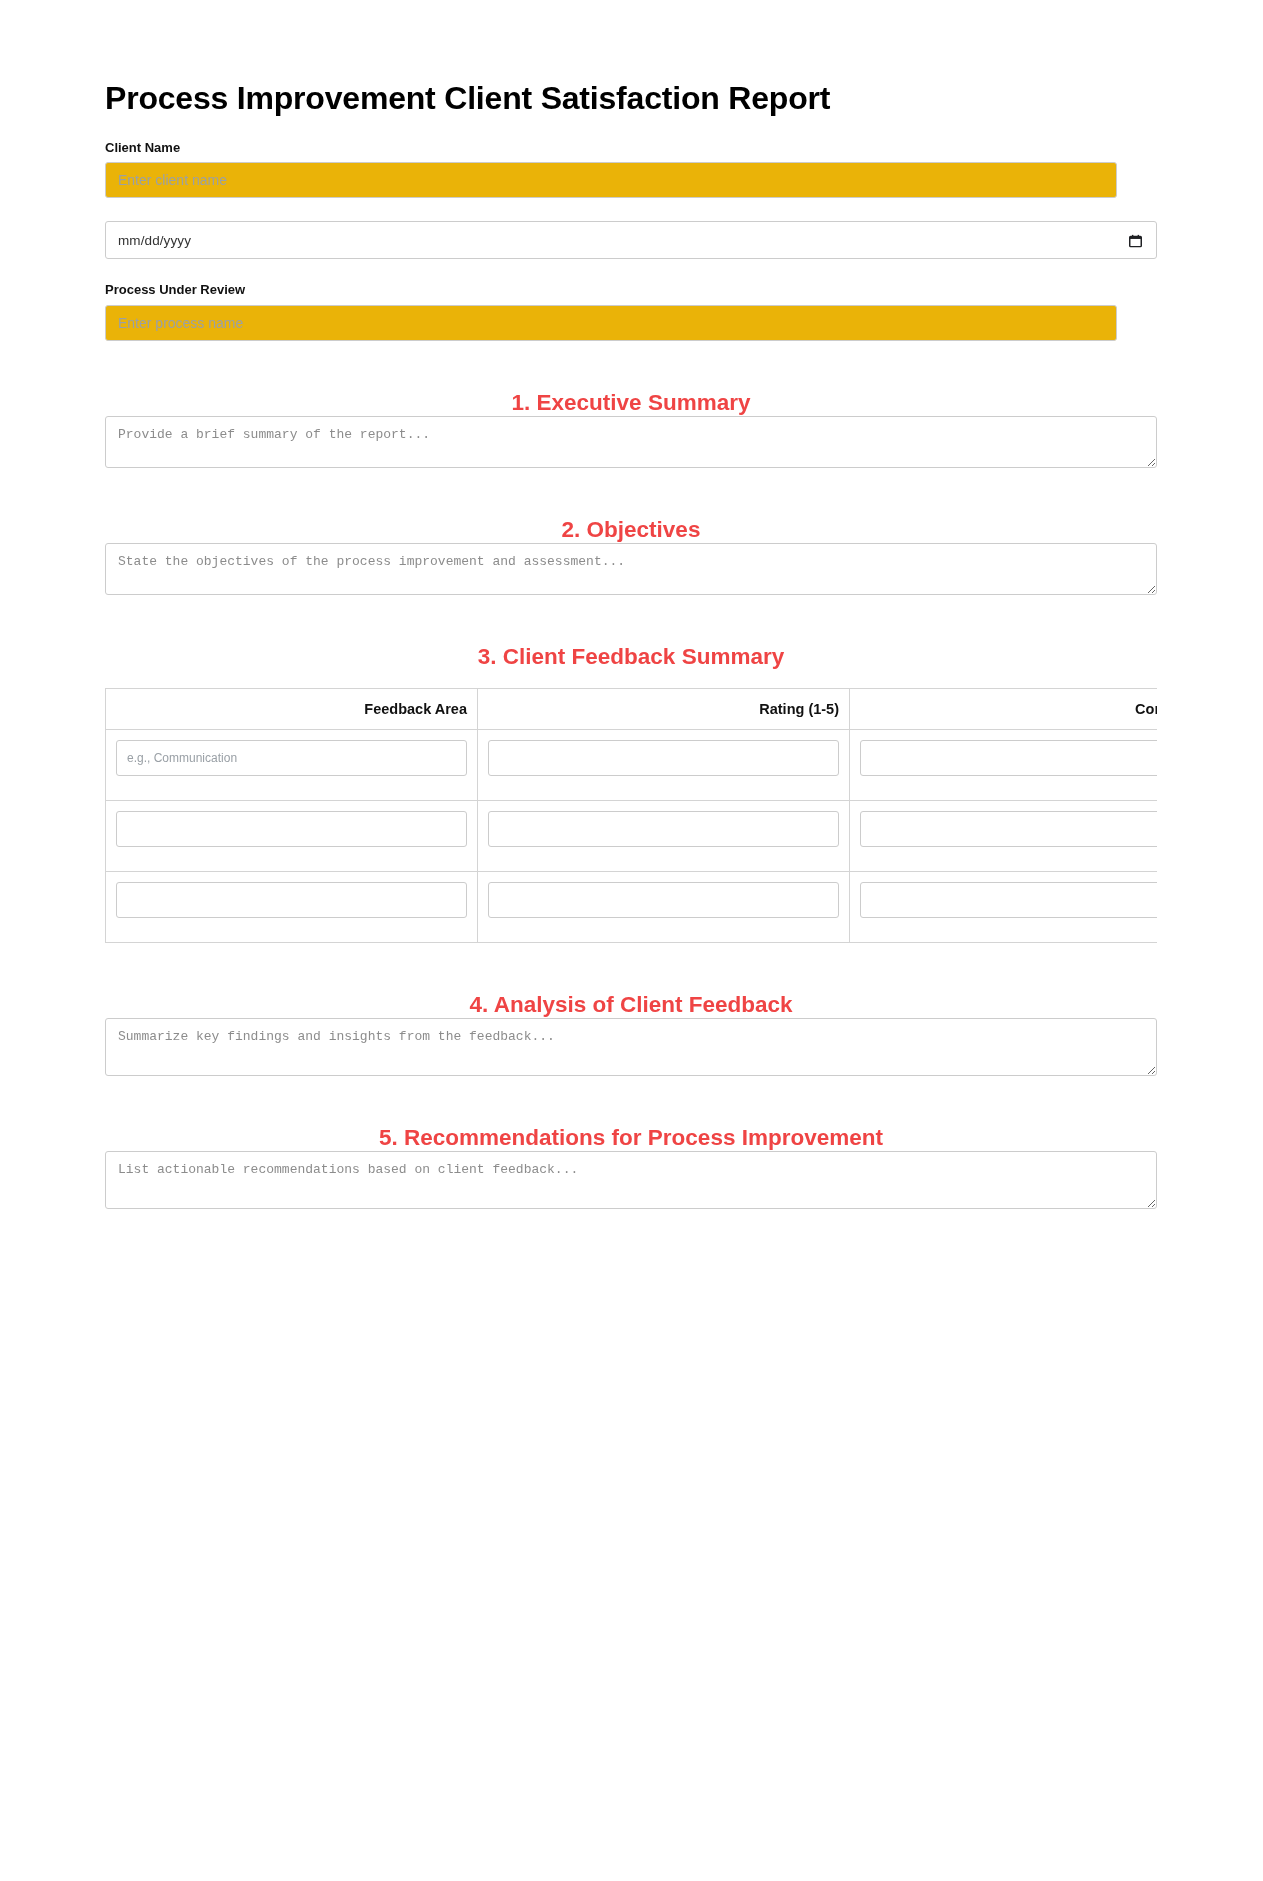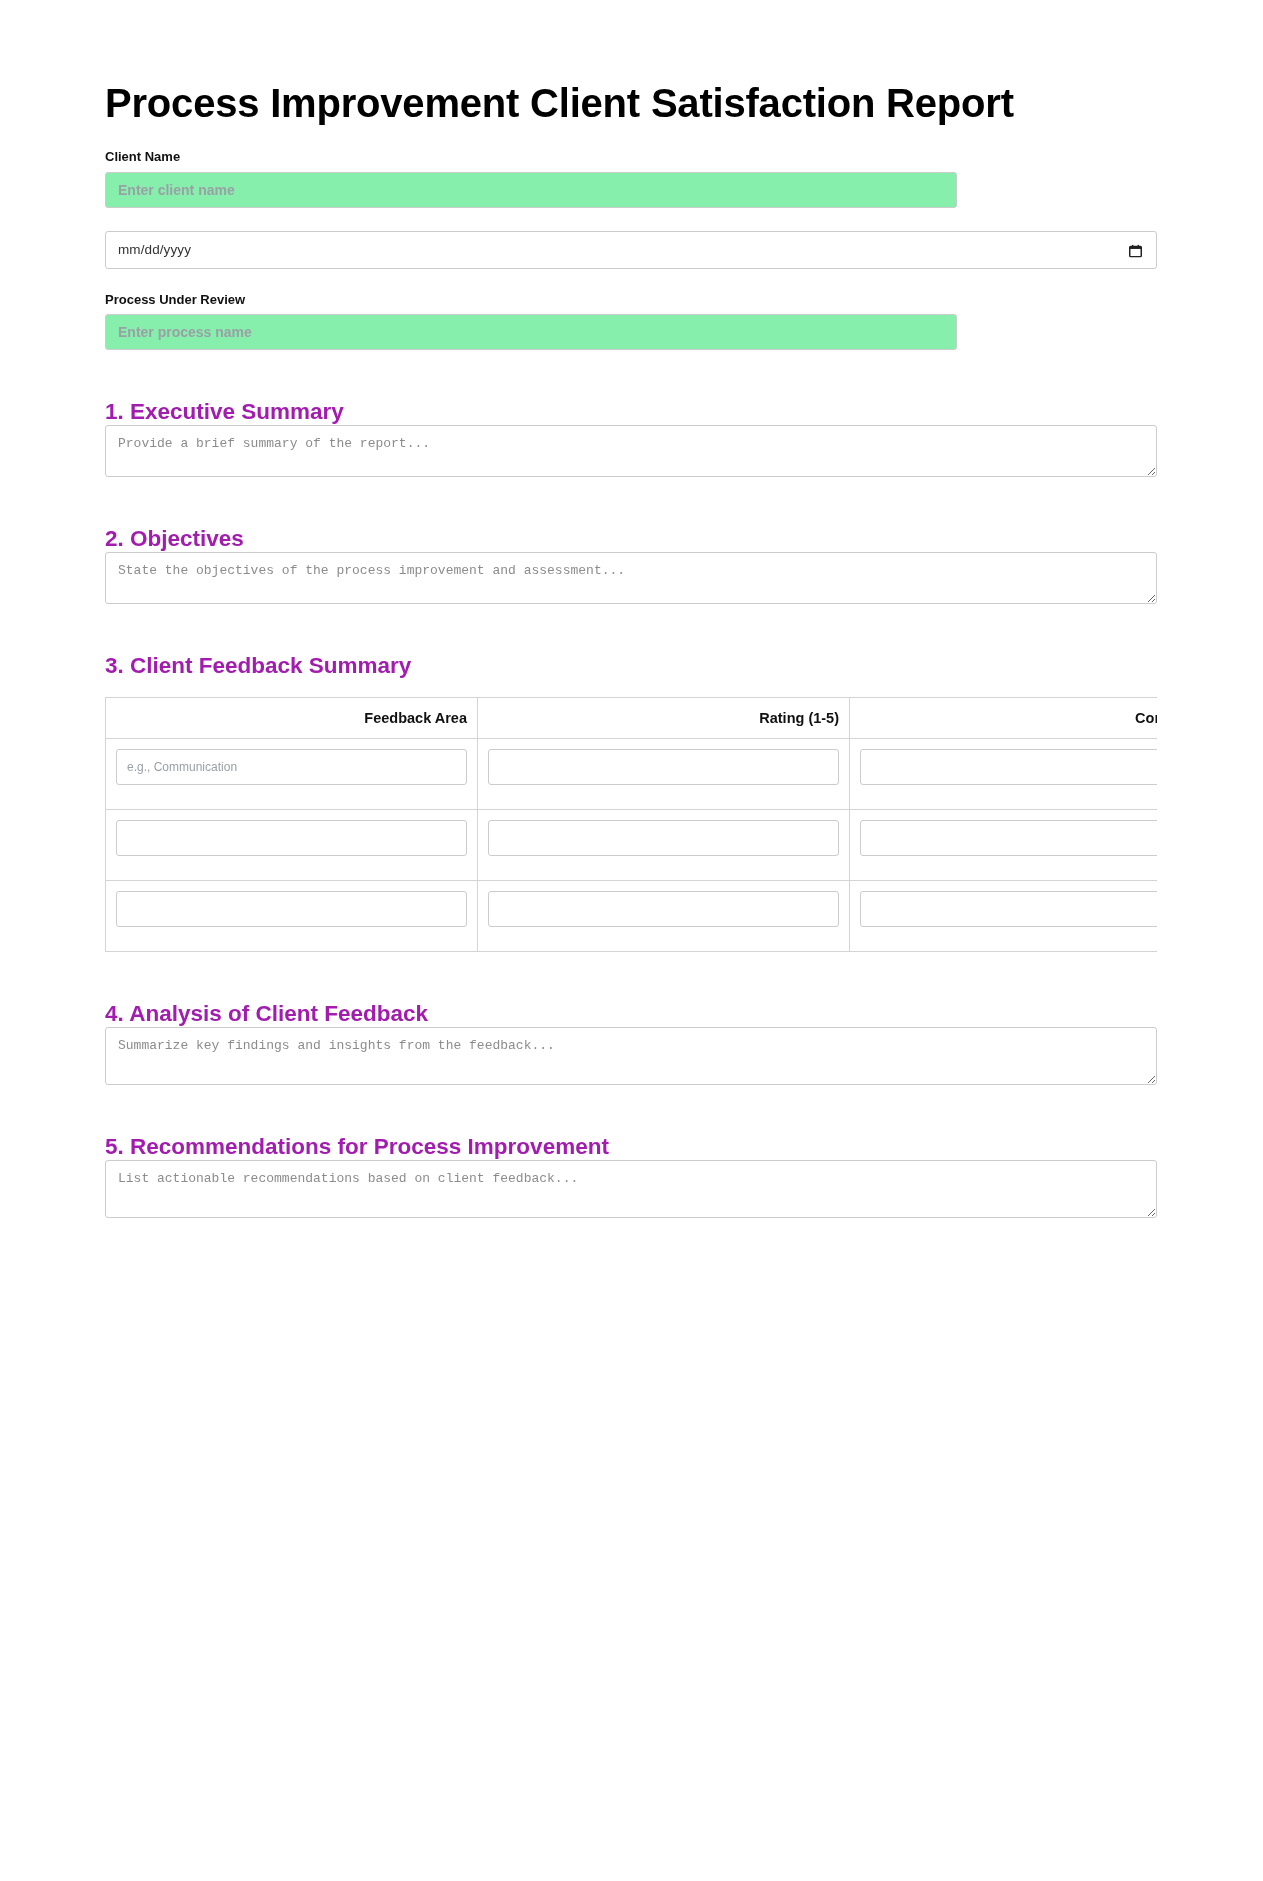--- a/index.html
+++ b/index.html
@@ -22,52 +22,51 @@
   }
   .content {
     position: absolute;
     left: 105px;
     top: 0;
     width: 1052px;
     overflow: hidden;
     height: 1300px;
   }
   .doc-title {
-    font-size: 40px;
+    font-size: 32px;
     font-weight: bold;
     letter-spacing: -0.2px;
     margin: 0;
     padding-top: 80px;
     line-height: 1.15;
     color: #000;
   }
   .field-block {
     margin-top: 23px;
   }
   .field-label {
     font-size: 13px;
     font-weight: bold;
     color: #111111;
     margin-bottom: 7px;
     line-height: 1.2;
   }
   .text-input {
     display: block;
     box-sizing: border-box;
-    width: 852px;
+    width: 1012px;
     height: 36px;
     padding: 6px 12px;
     font-family: "Liberation Sans", sans-serif;
     font-size: 14px;
     color: #333;
-    background: #86efac;
-    border: 1px solid #cccccc;
-    border-radius: 3px;
-    outline: none;
-    font-weight: bold;
+    background: #eab308;
+    border: 1px solid #cccccc;
+    border-radius: 3px;
+    outline: none;
   }
   .text-input::placeholder {
     color: #9aa0a6;
     opacity: 1;
   }
   .date-wrap {
     position: relative;
     width: 1052px;
   }
   .date-input {
@@ -90,23 +89,24 @@
     right: 15px;
     top: 50%;
     transform: translateY(-50%);
     width: 13px;
     height: 13px;
     pointer-events: none;
   }
   .section-heading {
     font-size: 22.5px;
     font-weight: bold;
-    color: #a21caf;
+    color: #ef4444;
     margin: 0;
     line-height: 1.2;
+    text-align: center;
   }
   .section {
     margin-top: 48px;
   }
   .section .section-heading + .area-wrap {
   }
   .textarea {
     display: block;
     box-sizing: border-box;
     width: 1052px;

